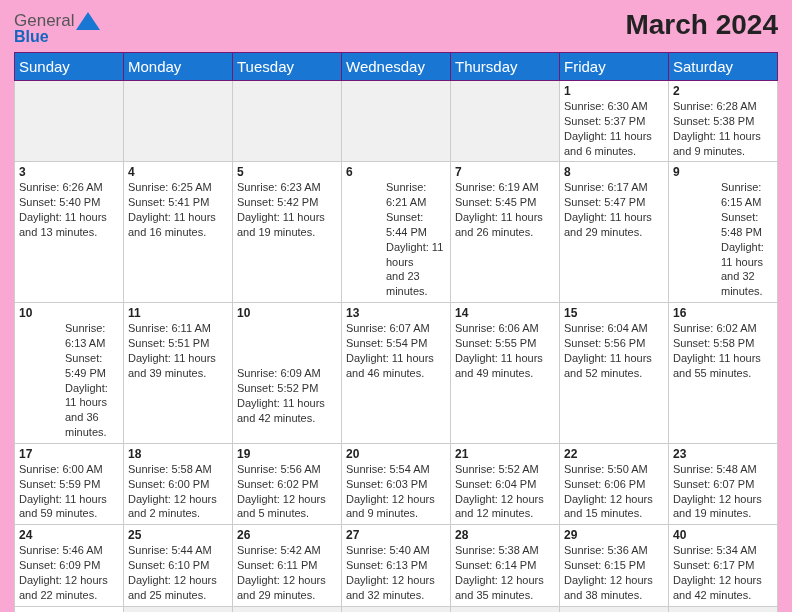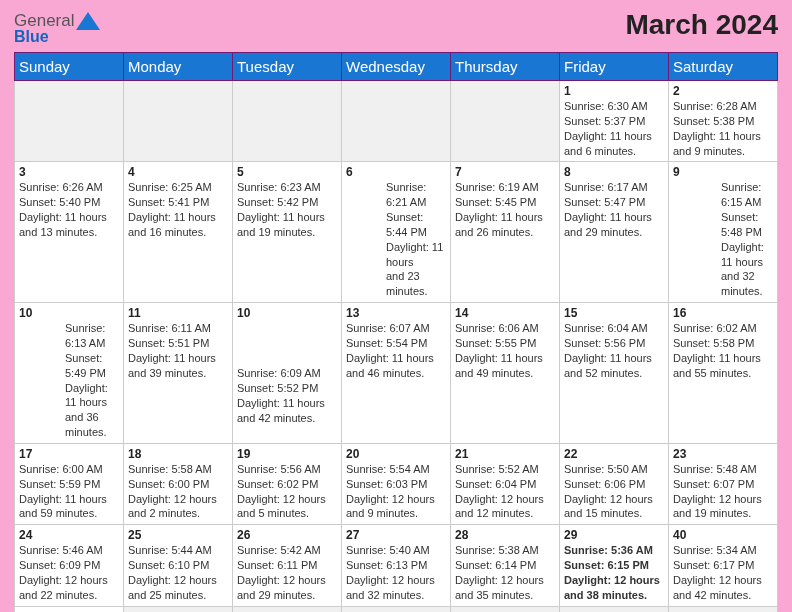--- a/index.html
+++ b/index.html
@@ -324,21 +324,21 @@
           </td>
           <td>
             <span class="day-num">28</span>
             <div class="day-info" style="white-space: pre-line;">Sunrise: 5:38 AM
 Sunset: 6:14 PM
 Daylight: 12 hours
 and 35 minutes.</div>
           </td>
           <td>
             <span class="day-num">29</span>
-            <div class="day-info" style="white-space: pre-line; font-weight: bold;">Sunrise: 5:36 AM
+            <div class="day-info" style="white-space: pre-line;">Sunrise: 5:36 AM
 Sunset: 6:15 PM
 Daylight: 12 hours
 and 38 minutes.</div>
           </td>
           <td>
             <span class="day-num">40</span>
             <div class="day-info" style="white-space: pre-line;">Sunrise: 5:34 AM
 Sunset: 6:17 PM
 Daylight: 12 hours
 and 42 minutes.</div>

